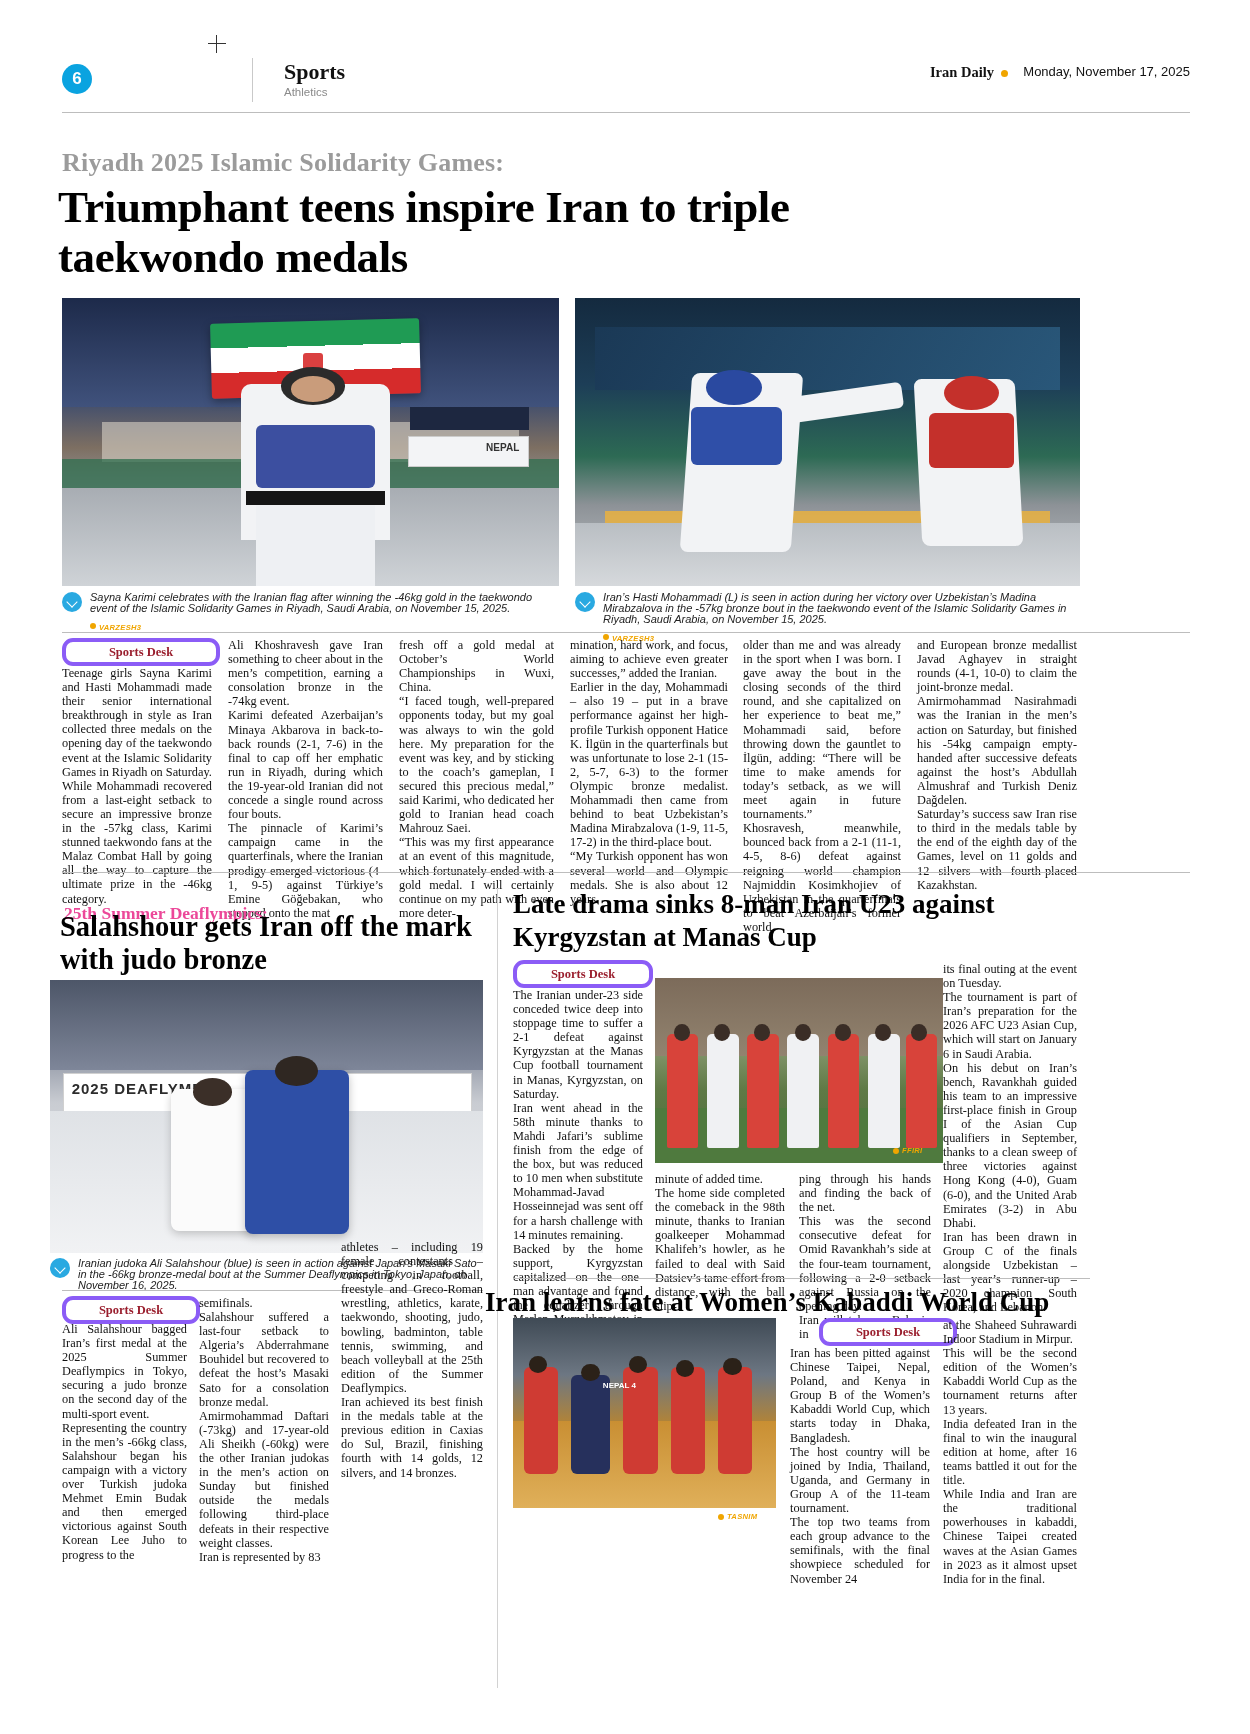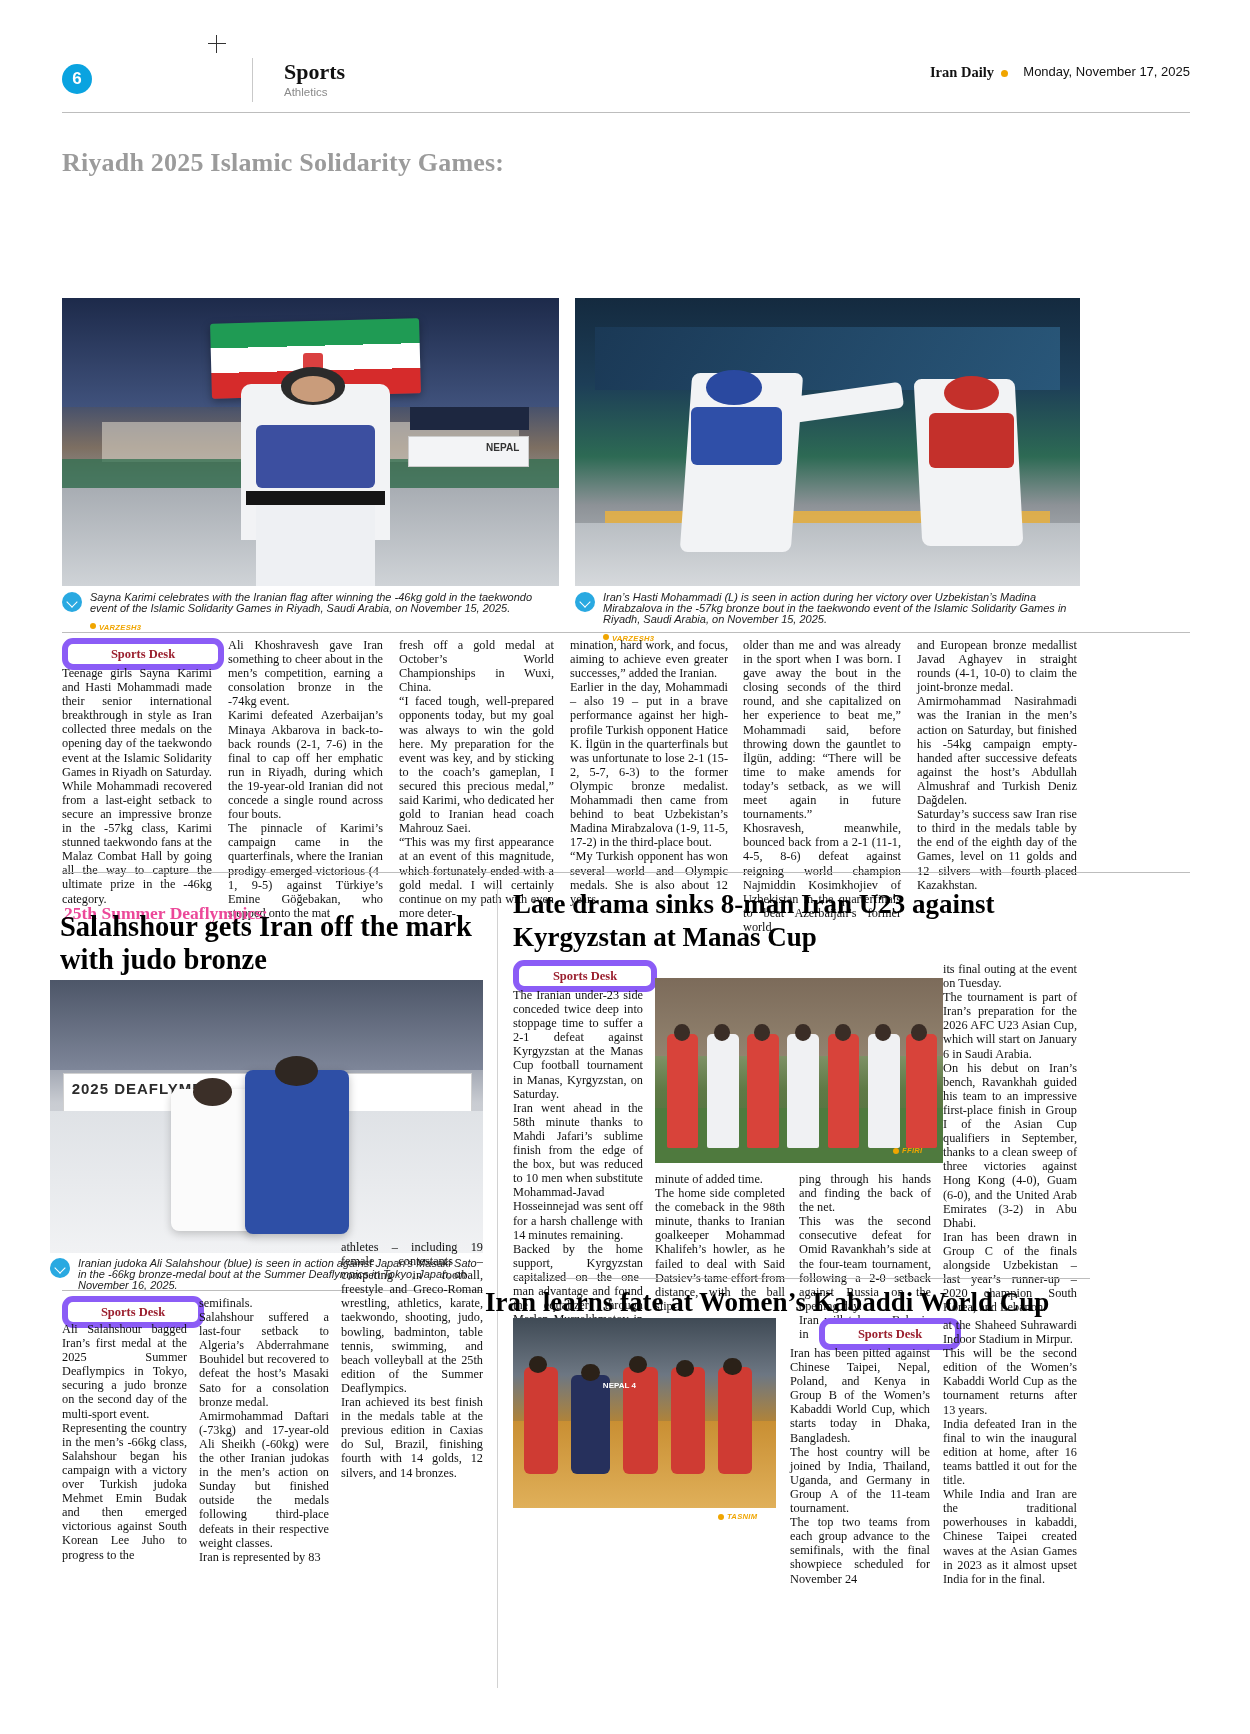--- a/index.html
+++ b/index.html
@@ -42,21 +42,21 @@
   .cap-wrap{position:absolute;font-family:"Liberation Sans",sans-serif;}
   .cap-icon{position:absolute;width:20px;height:20px;border-radius:50%;background:#29a9e1;}
   .cap-icon:after{content:"";position:absolute;left:6px;top:6px;width:7px;height:7px;border-left:1.6px solid #fff;border-bottom:1.6px solid #fff;transform:rotate(-45deg);}
   .cap-text{font-size:11px;line-height:11px;color:#222;font-style:italic;}
   .cap-credit{font-size:7.6px;color:#f0a500;font-weight:bold;font-style:italic;letter-spacing:.3px;}
   .cap-bullet{display:inline-block;width:6px;height:6px;border-radius:50%;background:#f0a500;margin-right:3px;vertical-align:middle;}
 
   
   .col{position:absolute;font-family:"Liberation Serif",serif;font-size:12.3px;line-height:14.1px;text-align:justify;color:#111;}
   .deskbadge{
-    position:absolute;border:6px solid #8b5cf6;border-radius:11px;height:20px;line-height:20px;
+    position:absolute;border:4px solid #8b5cf6;border-radius:11px;height:20px;line-height:20px;
     text-align:center;font-family:"Liberation Serif",serif;font-weight:bold;font-size:12.5px;color:#9a1f2e;background:#fff;
   }
   .rule{position:absolute;background:#bdbdbd;height:1px;}
   .vrule{position:absolute;background:#d2d2d2;width:1px;}
 
   .sub-kicker{position:absolute;font-family:"Liberation Serif",serif;font-weight:bold;font-size:17.5px;color:#ec4899;margin-top:15px;}
   .sub-headline{position:absolute;font-family:"Liberation Serif",serif;font-weight:bold;font-size:28.5px;line-height:33px;color:#000;}
   .sub-headline2{position:absolute;font-family:"Liberation Serif",serif;font-weight:bold;font-size:27px;line-height:33px;color:#000;}
 
   
@@ -128,20 +128,21 @@
     <div class="sec-divider"></div>
     <div class="sec-title">Sports</div>
     <div class="sec-sub">Athletics</div>
     <div class="paper-name">Iran Daily</div>
     <div class="dot-sep"></div>
     <div class="paper-date">Monday, November 17, 2025</div>
   </div>
   <div class="rule-top"></div>
 
   <div class="kicker">Riyadh 2025 Islamic Solidarity Games:</div>
+  <div class="headline">Triumphant teens inspire Iran to triple taekwondo medals</div>
 
   <div class="photo photo1">
     <div class="p1-bg"></div>
       <div class="p1-wall"></div>
       <div class="p1-ad"></div>
     <div class="p1-green"></div>
       <div class="p1-floor"></div>
     <div class="p1-score"></div>
     <div class="p1-flagpole"></div>
       <div class="p1-emblem"></div>

